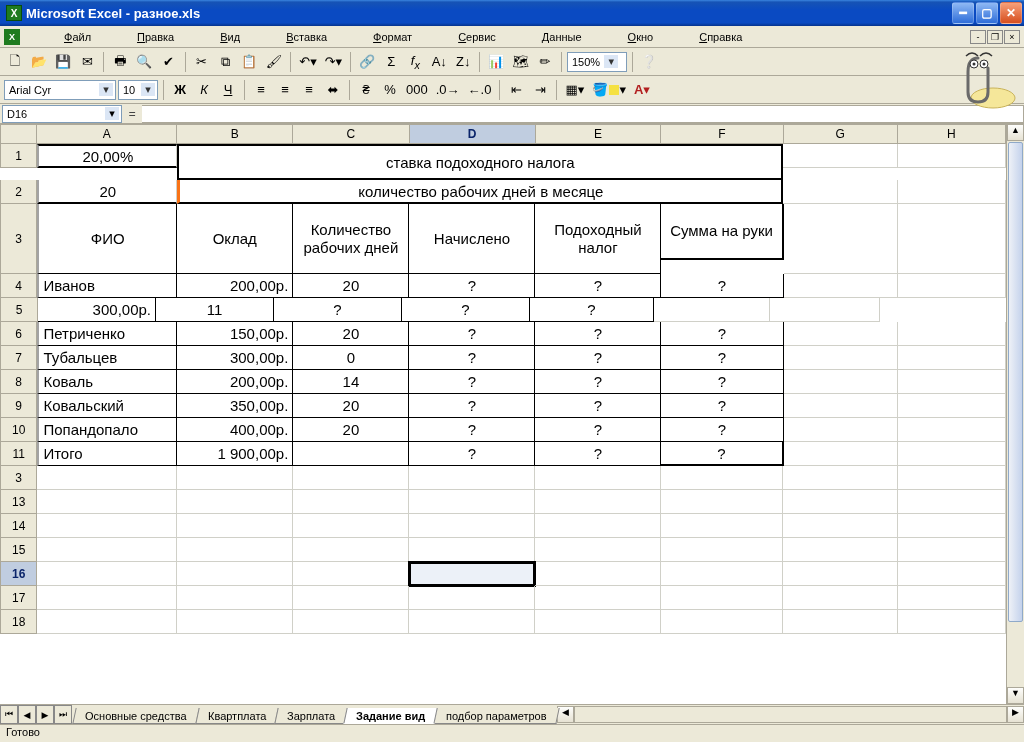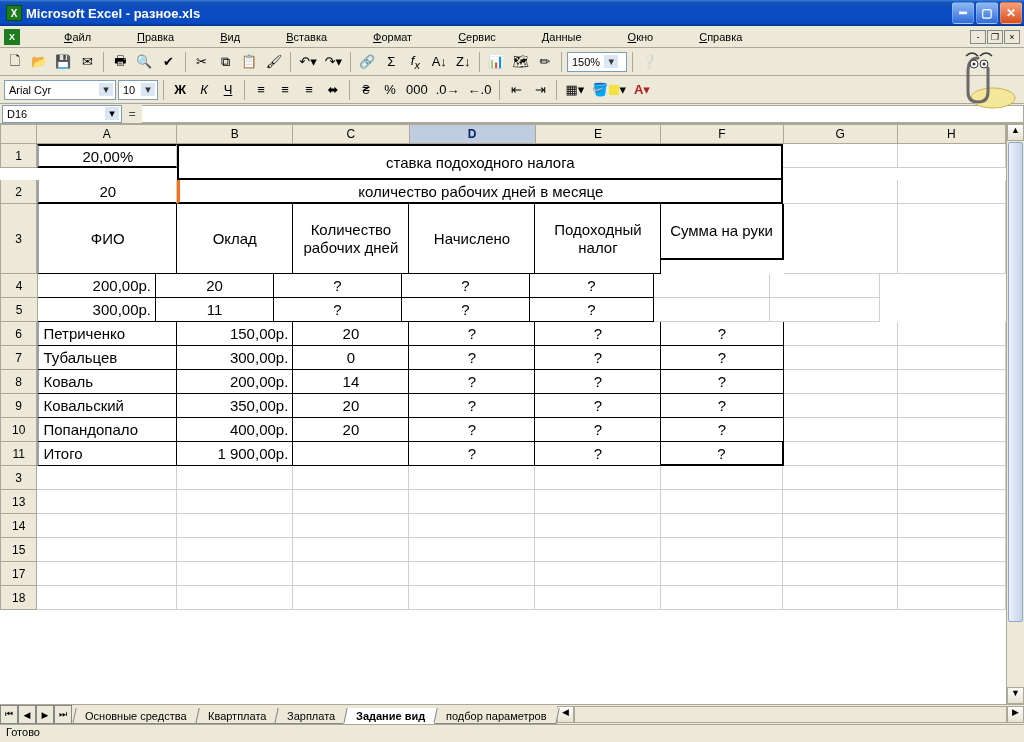--- a/index.html
+++ b/index.html
@@ -224,20 +224,21 @@
           <div class="cell wB tBB tIn center wrap center" style="height:70px">Оклад</div>
           <div class="cell wC tBB tIn center wrap center" style="height:70px">Количество рабочих дней</div>
           <div class="cell wD tBB tIn center wrap center" style="height:70px">Начислено</div>
           <div class="cell wE tBB tIn center wrap center" style="height:70px">Подоходный налог</div>
           <div class="cell wF tBB tBR center wrap center" style="height:56px">Сумма на руки</div>
           <div class="cell wG" style="height:70px"></div>
           <div class="cell wH" style="height:70px"></div>
         </div>
         <div class="row">
           <div class="rowhead" style="height:24px">4</div>
+          <div class="cell wA tBL tIn" style="height:24px">Иванов</div>
           <div class="cell wB tIn right right" style="height:24px">200,00р.</div>
           <div class="cell wC tIn center center" style="height:24px">20</div>
           <div class="cell wD tIn center center" style="height:24px">?</div>
           <div class="cell wE tIn center center" style="height:24px">?</div>
           <div class="cell wF tBR center tIn center" style="height:24px">?</div>
           <div class="cell wG" style="height:24px"></div>
           <div class="cell wH" style="height:24px"></div>
         </div>
         <div class="row">
           <div class="rowhead" style="height:24px">5</div>
@@ -347,20 +348,31 @@
           <div class="cell wF" style="height:24px"></div>
           <div class="cell wG" style="height:24px"></div>
           <div class="cell wH" style="height:24px"></div>
         </div>
         <div class="row">
           <div class="rowhead" style="height:24px">15</div>
           <div class="cell wA" style="height:24px"></div>
           <div class="cell wB" style="height:24px"></div>
           <div class="cell wC" style="height:24px"></div>
           <div class="cell wD" style="height:24px"></div>
+          <div class="cell wE" style="height:24px"></div>
+          <div class="cell wF" style="height:24px"></div>
+          <div class="cell wG" style="height:24px"></div>
+          <div class="cell wH" style="height:24px"></div>
+        </div>
+        <div class="row">
+          <div class="rowhead active" style="height:24px">16</div>
+          <div class="cell wA" style="height:24px"></div>
+          <div class="cell wB" style="height:24px"></div>
+          <div class="cell wC" style="height:24px"></div>
+          <div class="cell wD  sel" style="height:24px"></div>
           <div class="cell wE" style="height:24px"></div>
           <div class="cell wF" style="height:24px"></div>
           <div class="cell wG" style="height:24px"></div>
           <div class="cell wH" style="height:24px"></div>
         </div>
         <div class="row">
           <div class="rowhead" style="height:24px">17</div>
           <div class="cell wA" style="height:24px"></div>
           <div class="cell wB" style="height:24px"></div>
           <div class="cell wC" style="height:24px"></div>

